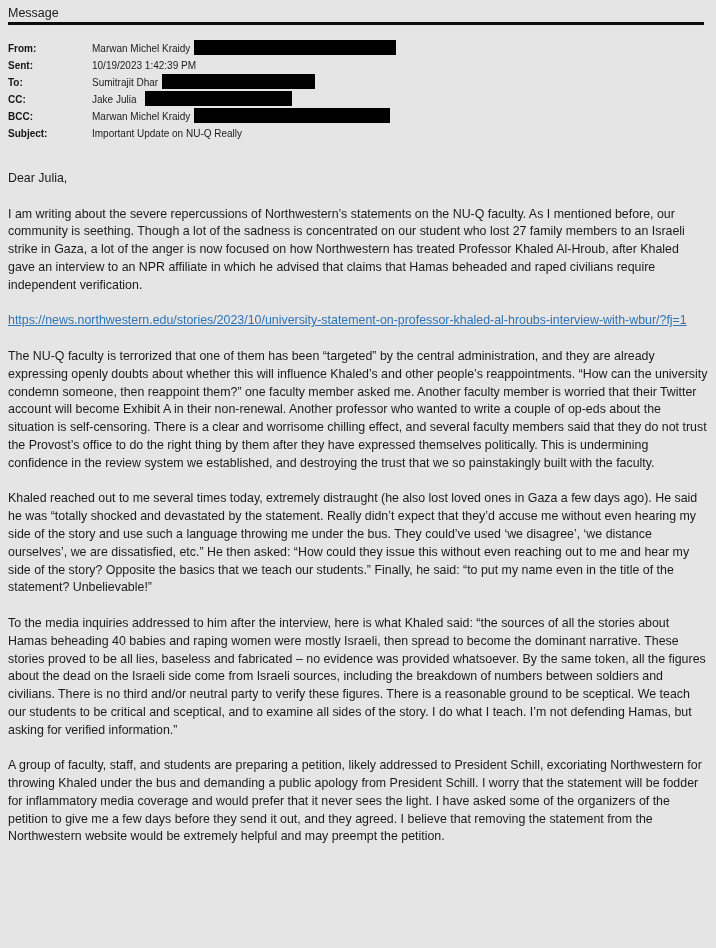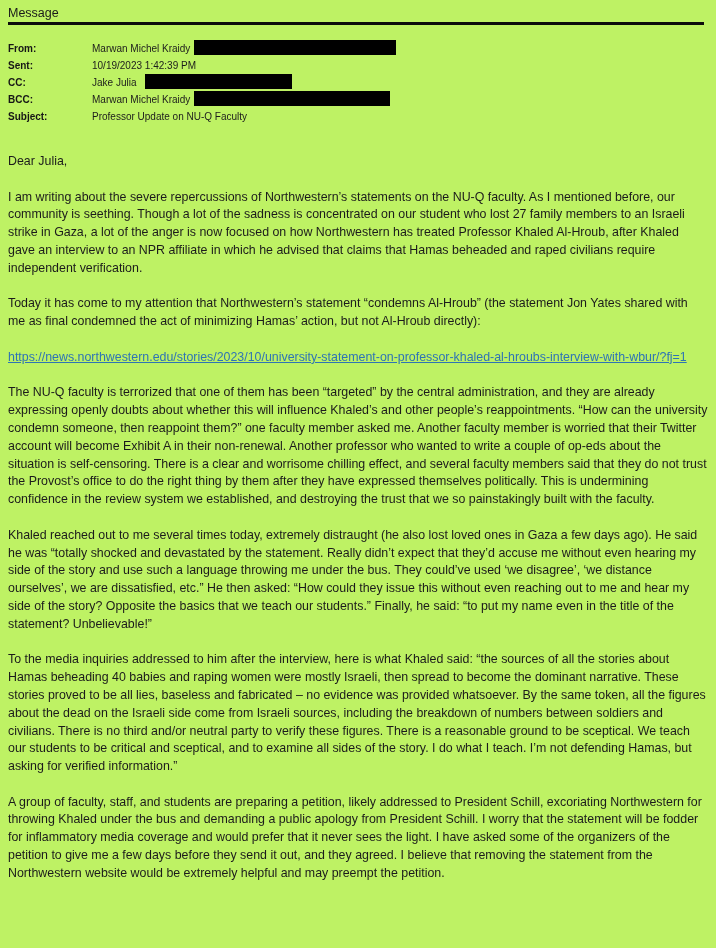--- a/index.html
+++ b/index.html
@@ -1,20 +1,20 @@
 <!DOCTYPE html>
 <html><head>
 <meta charset="utf-8">
 <style>
   * { margin: 0; padding: 0; box-sizing: border-box; }
   html, body { background: #ffffff; }
   .page {
     width: 716px;
     height: 948px;
-    background: #bef264;
+    background: #e5e5e5;
     font-family: "Liberation Sans", sans-serif;
     color: #1c1c1c;
     padding: 6px 12px 0 8px;
     overflow: hidden;
   }
   .msg-header {
     border-bottom: 3px solid #0c0c0c;
     padding-bottom: 2px;
   }
   .msg-title {
@@ -77,37 +77,40 @@
   <div class="meta">
     <div class="meta-row">
       <span class="meta-label">From:</span>
       <span class="meta-value"><span>Marwan Michel Kraidy</span><span class="redaction r-from"></span></span>
     </div>
     <div class="meta-row">
       <span class="meta-label">Sent:</span>
       <span class="meta-value">10/19/2023 1:42:39 PM</span>
     </div>
     <div class="meta-row">
+      <span class="meta-label">To:</span>
+      <span class="meta-value"><span>Sumitrajit Dhar</span><span class="redaction r-to"></span></span>
+    </div>
+    <div class="meta-row">
       <span class="meta-label">CC:</span>
       <span class="meta-value"><span>Jake Julia</span><span class="redaction r-cc"></span></span>
     </div>
     <div class="meta-row">
       <span class="meta-label">BCC:</span>
       <span class="meta-value"><span>Marwan Michel Kraidy</span><span class="redaction r-bcc"></span></span>
     </div>
     <div class="meta-row">
       <span class="meta-label">Subject:</span>
-      <span class="meta-value">Professor Update on NU-Q Faculty</span>
+      <span class="meta-value">Important Update on NU-Q Really</span>
     </div>
   </div>
 
   <div class="email-body">
     <p>Dear Julia,</p>
     <p>I am writing about the severe repercussions of Northwestern’s statements on the NU-Q faculty. As I mentioned before, our community is seething. Though a lot of the sadness is concentrated on our student who lost 27 family members to an Israeli strike in Gaza, a lot of the anger is now focused on how Northwestern has treated Professor Khaled Al-Hroub, after Khaled gave an interview to an NPR affiliate in which he advised that claims that Hamas beheaded and raped civilians require independent verification.</p>
-    <p>Today it has come to my attention that Northwestern’s statement “condemns Al-Hroub” (the statement Jon Yates shared with me as final condemned the act of minimizing Hamas’ action, but not Al-Hroub directly):</p>
     <p><a href="#" class="doc-link">https://news.northwestern.edu/stories/2023/10/university-statement-on-professor-khaled-al-hroubs-interview-with-wbur/?fj=1</a></p>
     <p>The NU-Q faculty is terrorized that one of them has been “targeted” by the central administration, and they are already expressing openly doubts about whether this will influence Khaled’s and other people’s reappointments. “How can the university condemn someone, then reappoint them?” one faculty member asked me. Another faculty member is worried that their Twitter account will become Exhibit A in their non-renewal. Another professor who wanted to write a couple of op-eds about the situation is self-censoring. There is a clear and worrisome chilling effect, and several faculty members said that they do not trust the Provost’s office to do the right thing by them after they have expressed themselves politically. This is undermining confidence in the review system we established, and destroying the trust that we so painstakingly built with the faculty.</p>
     <p>Khaled reached out to me several times today, extremely distraught (he also lost loved ones in Gaza a few days ago). He said he was “totally shocked and devastated by the statement. Really didn’t expect that they’d accuse me without even hearing my side of the story and use such a language throwing me under the bus. They could’ve used ‘we disagree’, ‘we distance ourselves’, we are dissatisfied, etc.” He then asked: “How could they issue this without even reaching out to me and hear my side of the story? Opposite the basics that we teach our students.” Finally, he said: “to put my name even in the title of the statement? Unbelievable!”</p>
     <p>To the media inquiries addressed to him after the interview, here is what Khaled said: “the sources of all the stories about Hamas beheading 40 babies and raping women were mostly Israeli, then spread to become the dominant narrative. These stories proved to be all lies, baseless and fabricated – no evidence was provided whatsoever. By the same token, all the figures about the dead on the Israeli side come from Israeli sources, including the breakdown of numbers between soldiers and civilians. There is no third and/or neutral party to verify these figures. There is a reasonable ground to be sceptical. We teach our students to be critical and sceptical, and to examine all sides of the story. I do what I teach.  I’m not defending Hamas, but asking for verified information.”</p>
     <p>A group of faculty, staff, and students are preparing a petition, likely addressed to President Schill, excoriating Northwestern for throwing Khaled under the bus and demanding a public apology from President Schill. I worry that the statement will be fodder for inflammatory media coverage and would prefer that it never sees the light. I have asked some of the organizers of the petition to give me a few days before they send it out, and they agreed. I believe that removing the statement from the Northwestern website would be extremely helpful and may preempt the petition.</p>
   </div>
 
 </div>
 
 </body></html>

